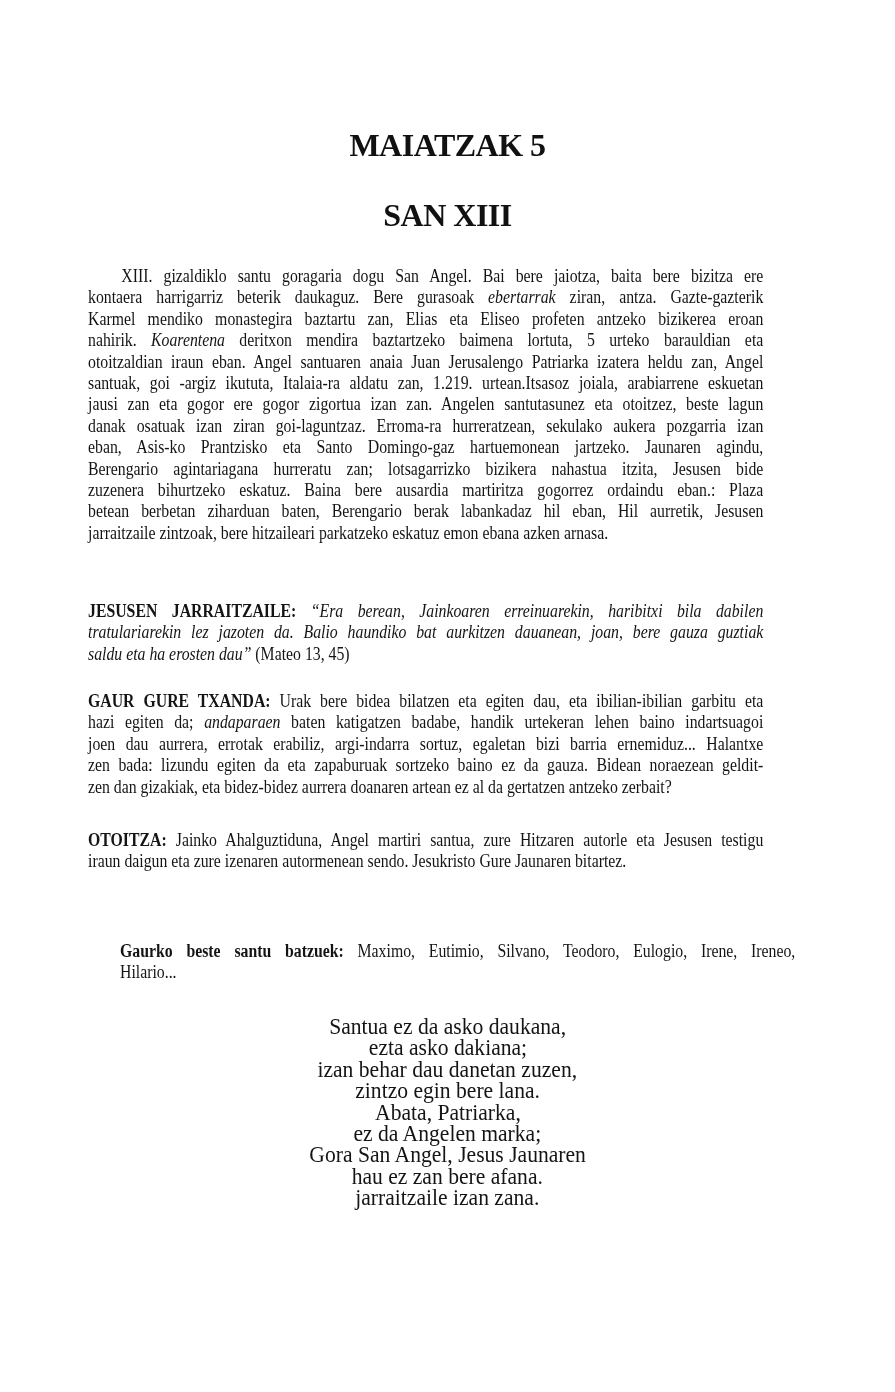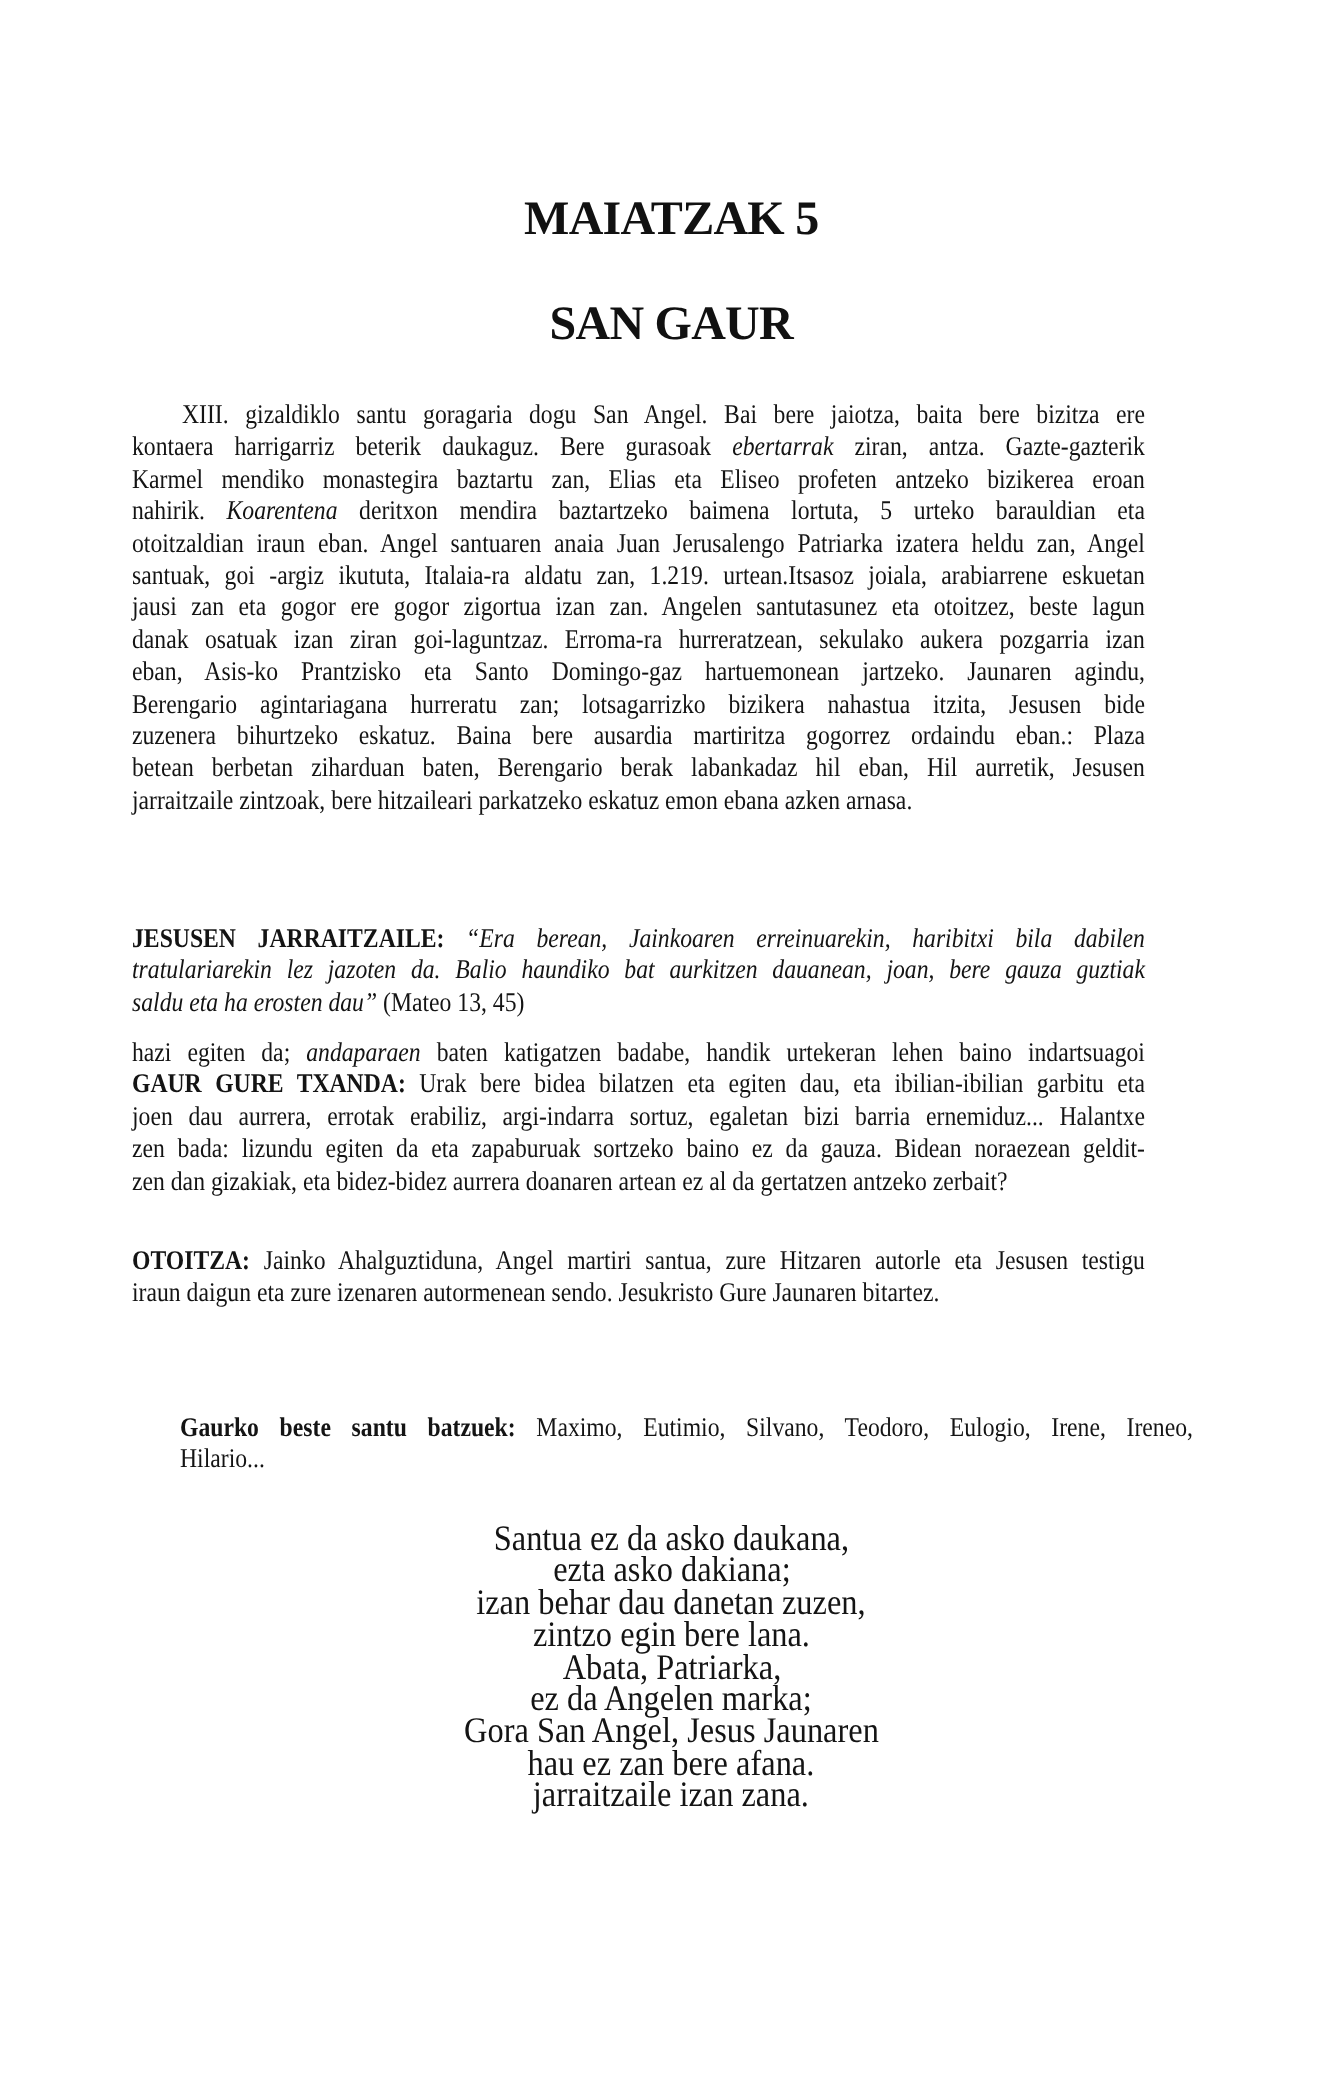--- a/index.html
+++ b/index.html
@@ -20,37 +20,37 @@
   .line-inner {
     display: block; width: 770px; transform: scaleX(0.877); transform-origin: 0 0;
     text-align: justify; text-align-last: justify;
     white-space: normal;
   }
   .line.last .line-inner { text-align-last: left; }
   .line.indent .line-inner { text-indent: 38px; }
   .b { font-weight: bold; }
   .i { font-style: italic; }
   .p1 { top: 266px; }
-  .p2 { top: 601px; margin-top: 14px; }
+  .p2 { top: 601px; }
   .p3 { top: 691px; }
   .p4 { top: 830px; }
   .p5 { top: 941px; margin-left: 32px; }
   .poem {
     position: absolute; left: 0; width: 895px; top: 1016px; text-align: center;
     font-family: "Liberation Serif", serif; font-size: 24px;
   }
   .poem .pline { height: 21.4px; line-height: 21.4px; display: block; }
   .poem .pline span { display: inline-block; transform: scaleX(0.9); transform-origin: 50% 50%; }
 </style>
 </head>
 <body>
 
 <div class="page">
   <div class="title title-1">MAIATZAK 5</div>
-  <div class="title title-2">SAN GAUR</div>
+  <div class="title title-2">SAN XIII</div>
 
   <div class="block p1">
       <div class="line indent">
         <span class="line-inner"><span>XIII. gizaldiklo santu goragaria dogu San Angel. Bai bere jaiotza, baita bere bizitza ere</span></span>
       </div>
       <div class="line">
         <span class="line-inner"><span>kontaera harrigarriz beterik daukaguz. Bere gurasoak </span><span class="i">ebertarrak</span><span> ziran, antza. Gazte-gazterik</span></span>
       </div>
       <div class="line">
         <span class="line-inner"><span>Karmel mendiko monastegira baztartu zan, Elias eta Eliseo profeten antzeko bizikerea eroan</span></span>
@@ -92,24 +92,24 @@
       </div>
       <div class="line">
         <span class="line-inner"><span class="i">tratulariarekin lez jazoten da. Balio haundiko bat aurkitzen dauanean, joan, bere gauza guztiak</span></span>
       </div>
       <div class="line last">
         <span class="line-inner"><span class="i">saldu eta ha erosten dau”</span><span> (Mateo 13, 45)</span></span>
       </div>
     </div>
   <div class="block p3">
       <div class="line">
-        <span class="line-inner"><span>hazi egiten da; </span><span class="i">andaparaen</span><span> baten katigatzen badabe, handik urtekeran lehen baino indartsuagoi</span></span>
+        <span class="line-inner"><span class="b">GAUR GURE TXANDA: </span><span>Urak bere bidea bilatzen eta egiten dau, eta ibilian-ibilian garbitu eta</span></span>
       </div>
       <div class="line">
-        <span class="line-inner"><span class="b">GAUR GURE TXANDA: </span><span>Urak bere bidea bilatzen eta egiten dau, eta ibilian-ibilian garbitu eta</span></span>
+        <span class="line-inner"><span>hazi egiten da; </span><span class="i">andaparaen</span><span> baten katigatzen badabe, handik urtekeran lehen baino indartsuagoi</span></span>
       </div>
       <div class="line">
         <span class="line-inner"><span>joen dau aurrera, errotak erabiliz, argi-indarra sortuz, egaletan bizi barria ernemiduz... Halantxe</span></span>
       </div>
       <div class="line">
         <span class="line-inner"><span>zen bada: lizundu egiten da eta zapaburuak sortzeko baino ez da gauza. Bidean noraezean geldit-</span></span>
       </div>
       <div class="line last">
         <span class="line-inner"><span>zen dan gizakiak, eta bidez-bidez aurrera doanaren artean ez al da gertatzen antzeko zerbait?</span></span>
       </div>

